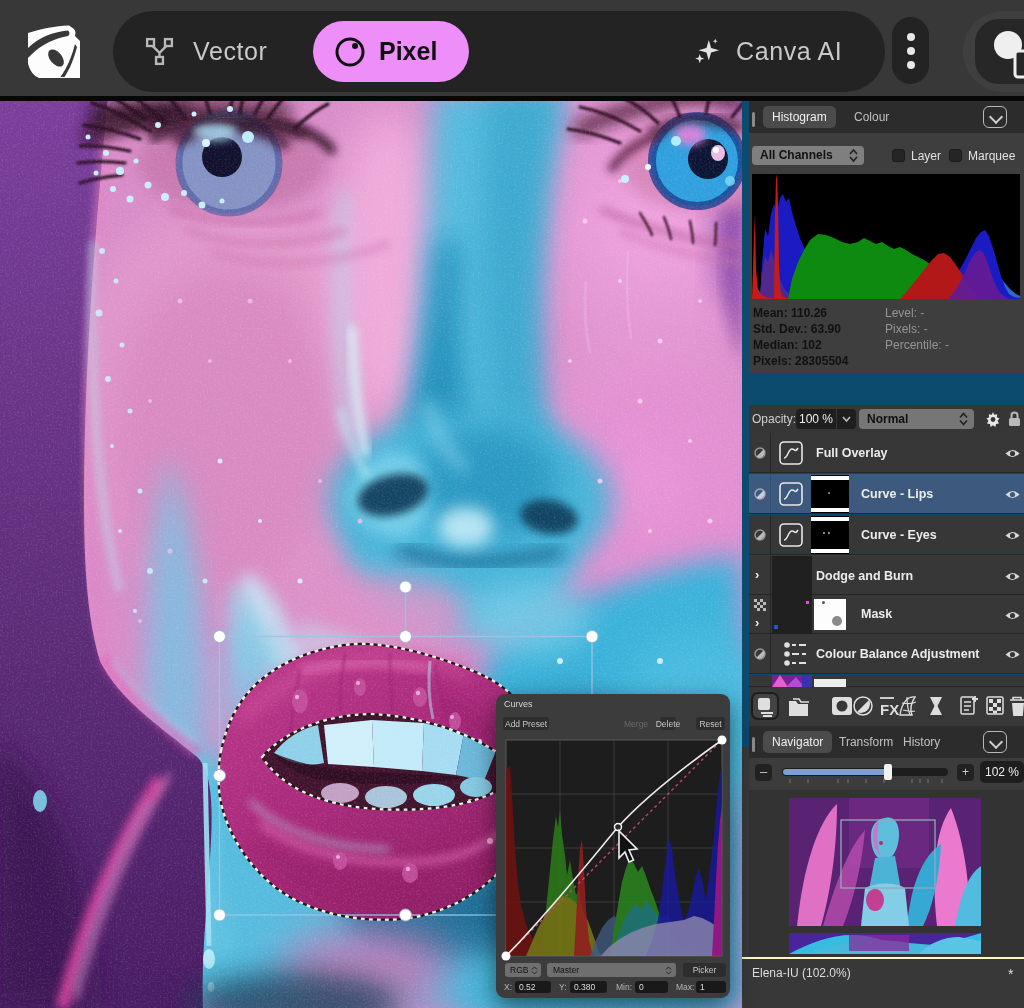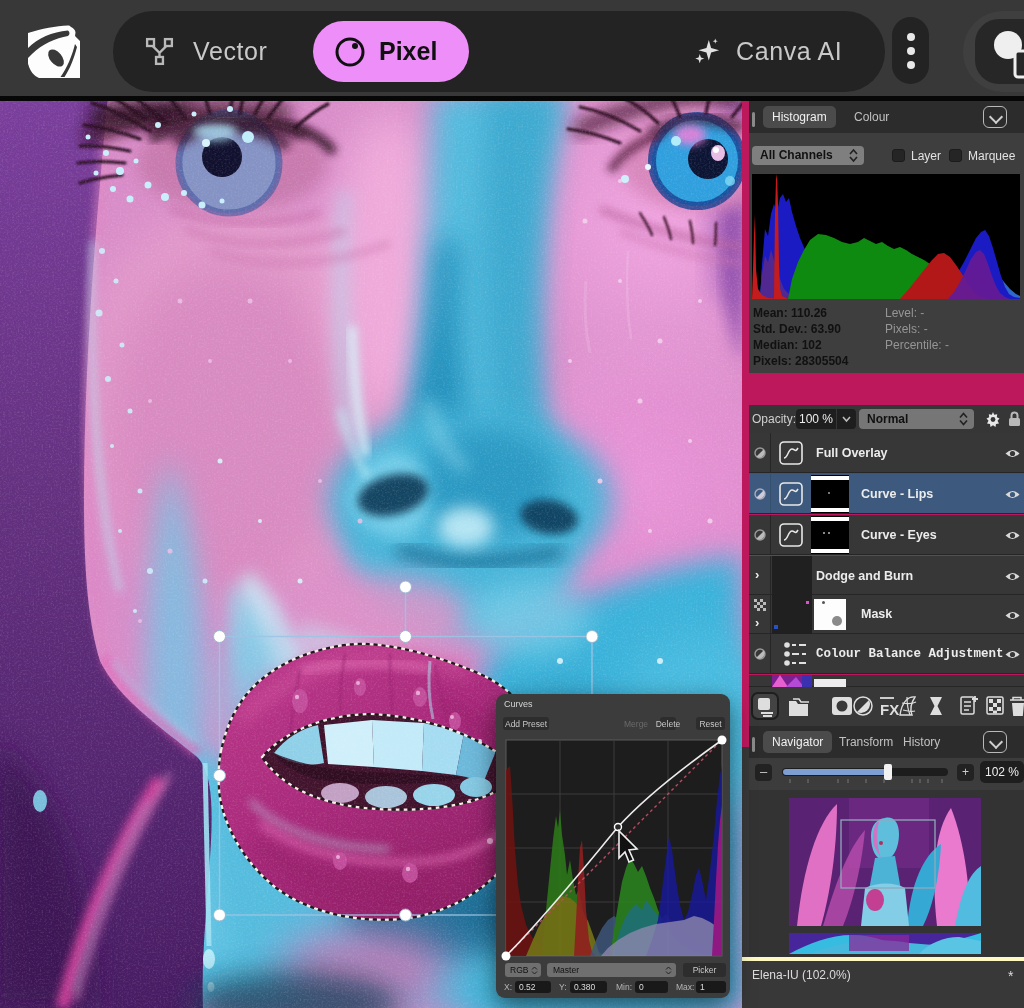--- a/index.html
+++ b/index.html
@@ -13,21 +13,21 @@
   #blackstrip { position:absolute; left:0; top:96px; width:1024px; height:5px; background:#070707; }
   #tabpill { position:absolute; left:113px; top:11px; width:772px; height:81px; background:#232323; border-radius:40px; }
   .tab { position:absolute; top:0; height:81px; display:flex; align-items:center; color:#c9c9c9; font-size:25px; letter-spacing:.6px; }
   #pixelpill { position:absolute; left:313px; top:21px; width:156px; height:61px; background:#ee8ef8; border-radius:31px; display:flex; align-items:center; }
   #dots3 { position:absolute; left:892px; top:17px; width:37px; height:67px; background:#232323; border-radius:19px; }
   #dots3 i { position:absolute; left:14.5px; width:8px; height:8px; border-radius:50%; background:#e8e8e8; }
   #rightgroup { position:absolute; left:963px; top:11px; width:61px; height:81px; background:#3f3f3f; border-radius:40px 0 0 40px; }
   #rightbtn { position:absolute; left:975px; top:19px; width:49px; height:65px; background:#272727; border-radius:24px 0 0 24px; overflow:hidden; }
 
   
-  #panel { position:absolute; left:742px; top:101px; width:282px; height:646px; background:#be185d; }
+  #panel { position:absolute; left:742px; top:101px; width:282px; height:646px; background:#0c4a6e; }
   .phead { position:absolute; left:7px; width:275px; height:32px; background:#2c2c2c; }
   .ptab { position:absolute; top:5px; height:22px; border-radius:5px; color:#f0f0f0; font-size:12px; display:flex; align-items:center; padding:0 9px; }
   .ptab.sel { background:#4b4b4b; }
   .ptab.dim { color:#c0c0c0; padding:0 4px; }
   .chevbtn { position:absolute; width:24px; height:22px; top:5px; border:1.6px solid #b9b9b9; border-radius:6px; }
   .chevbtn:after { content:""; position:absolute; left:6.5px; top:5px; width:8px; height:8px; border-left:2px solid #cfcfcf; border-bottom:2px solid #cfcfcf; transform:rotate(-45deg); }
   .grip { position:absolute; left:3px; top:11px; width:3px; height:15px; background:#8a8a8a; border-radius:2px; }
 
   .ckbox { position:absolute; width:13px; height:13px; background:#252525; border:1px solid #1b1b1b; border-radius:3px; }
   .small { font-size:12px; color:#e2e2e2; }
@@ -652,21 +652,21 @@
               <circle cx="5" cy="5" r="2.8"></circle>
               <circle cx="5" cy="14" r="2.8"></circle>
               <circle cx="5" cy="23" r="2.8"></circle>
             </g>
           <g stroke="#e0e0e0" stroke-width="1.8">
             <path d="M10 5 h4 M17 5 h7"></path>
               <path d="M10 14 h7 M20 14 h4"></path>
               <path d="M10 23 h4 M17 23 h7"></path>
           </g>
         </svg>
-        <div class="lname" style="left:67px; top:13px;font-family:Liberation Mono, monospace;">Colour Balance Adjustment</div>
+        <div class="lname" style="left:67px; top:13px;">Colour Balance Adjustment</div>
         <svg class="eyeo" style="top:15px;" width="17" height="11" viewBox="0 0 17 11">
             <path d="M1.5 5.5 Q8.5 -1.5 15.5 5.5 Q8.5 12.5 1.5 5.5 Z" fill="#d9d9d9"></path>
             <circle cx="8.5" cy="5.5" r="2.6" fill="#373737"></circle>
           </svg>
       </div>
 
       <div class="lrow" style="top:574px; height:12px;">
         <svg style="position:absolute;left:23px;top:0;" width="40" height="12" viewBox="0 0 40 12">
           <rect width="40" height="12" fill="#7a2090"></rect>
           <path d="M0,12 L8,0 L16,12 Z" fill="#e85fd0"></path>
@@ -762,21 +762,21 @@
       </svg>
       <svg class="abs" style="left:40px; top:143px;" width="192" height="21" viewBox="0 0 192 21">
         <rect width="192" height="21" fill="#46269a"></rect>
         <path d="M0,21 C30,5 60,-5 96,8 C130,18 160,10 192,0 L192,21 Z" fill="#36bce0"></path>
         <path d="M20,21 C50,8 90,4 120,10 L192,16 L192,21 Z" fill="#46b8dc"></path>
         <rect x="60" y="2" width="60" height="16" fill="#8a2a9a" opacity=".75"></rect>
         <path d="M130,21 C140,10 155,4 170,4 L192,8 L192,21 Z" fill="#5ac4e4"></path>
       </svg>
     </div>
 
-    <div class="abs" style="left:0; top:856px; width:282px; height:51px; background:#383838; border-top:4px solid #fef9c3;">
+    <div class="abs" style="left:0; top:856px; width:282px; height:51px; background:#383838; border-top:2px solid #fef9c3;">
       <div class="abs" style="left:10px; top:7px; font-size:12px; color:#dcdcdc;">Elena-IU (102.0%)</div>
       <div class="abs" style="left:266px; top:7px; font-size:14px; color:#dcdcdc;">*</div>
     </div>
   </div>
 
   <div id="curves">
     <div class="abs" style="left:8px; top:5px; font-size:9px; color:#d5d5d5;">Curves</div>
     <div class="cbtn" style="left:7px; top:23px; width:46px; white-space:nowrap;">Add Preset</div>
     <div class="abs" style="left:128px; top:25px; font-size:8.5px; color:#6a6a6a;">Merge</div>
     <div class="cbtn" style="left:164px; top:23px; width:16px;">Delete</div>

